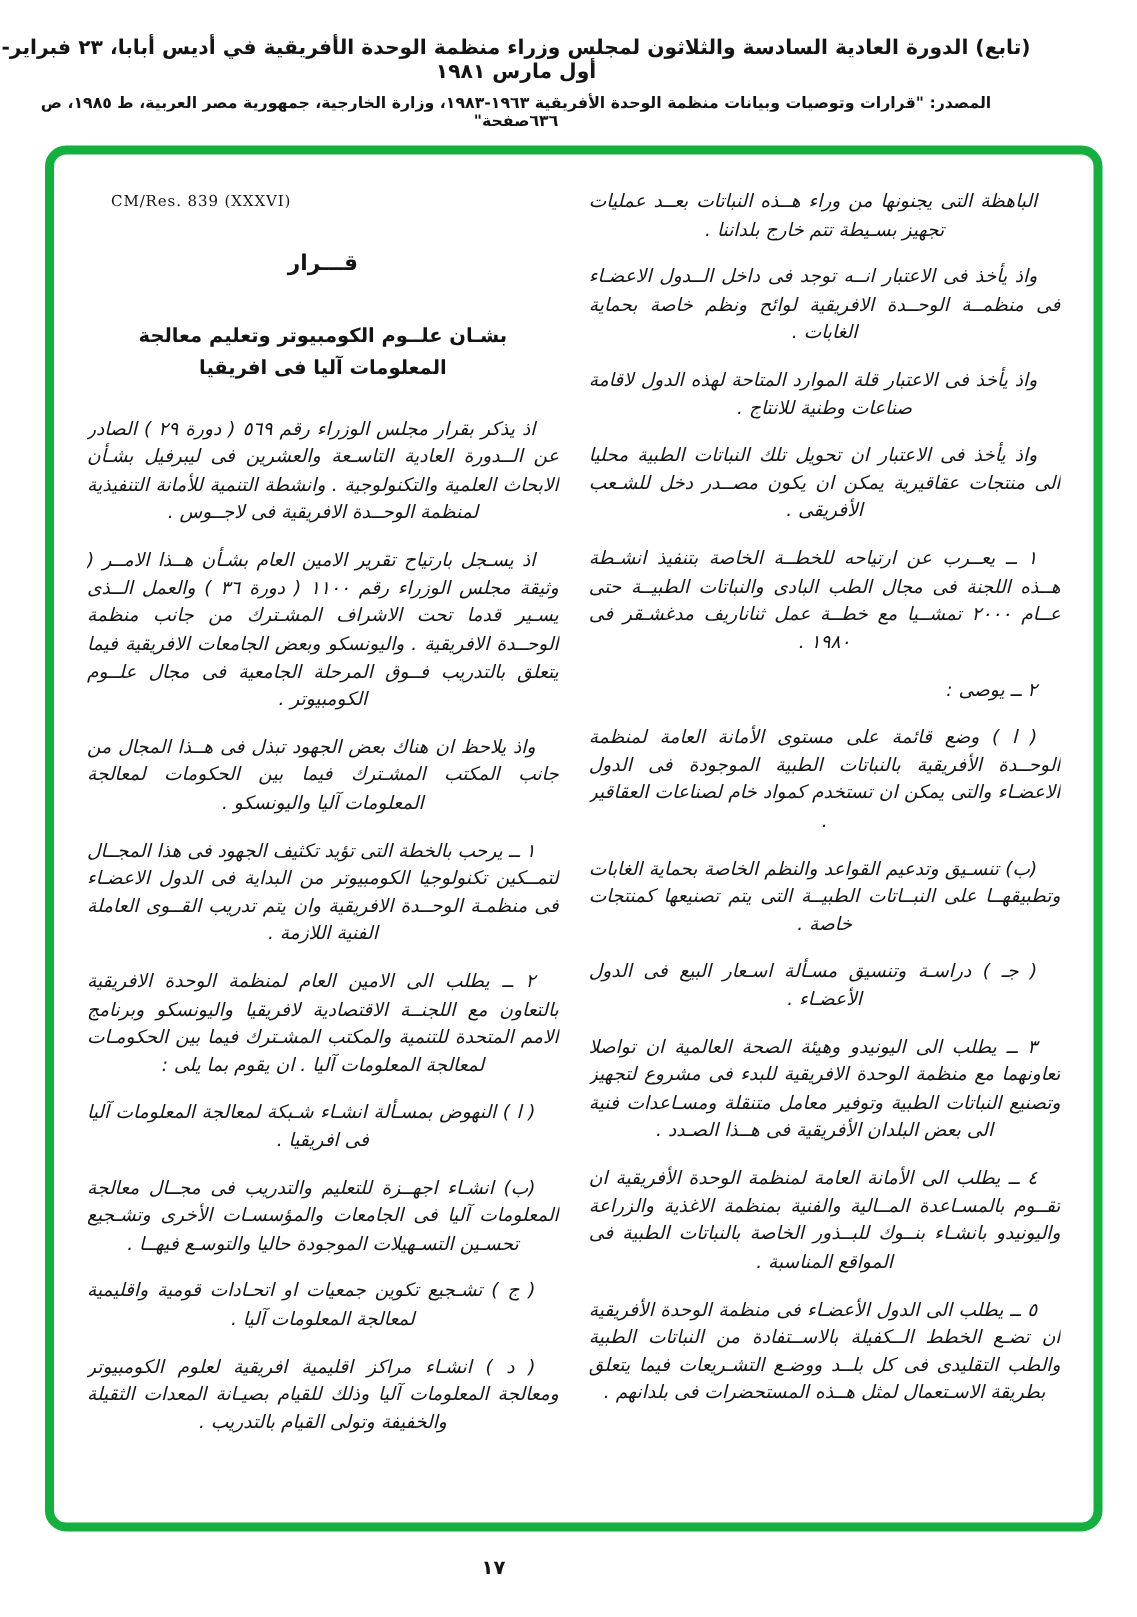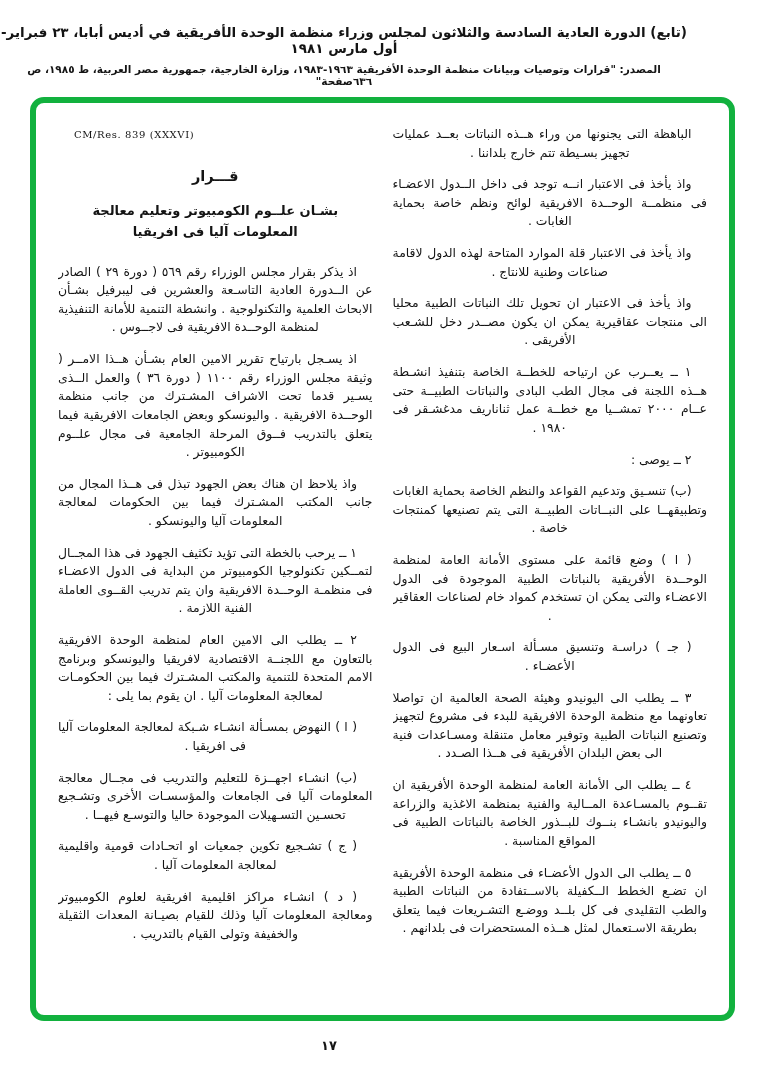--- a/index.html
+++ b/index.html
@@ -35,28 +35,29 @@
     font-size: 12.4px; line-height: 1.5;
     overflow: hidden;
   }
   .ref-line {
     direction: ltr; text-align: left;
     font-family: "DejaVu Serif", serif;
     font-size: 10px; letter-spacing: 0.6px;
     margin: 2px 0 24px 16px; white-space: nowrap;
   }
   .doc-title { text-align: center; font-weight: bold; }
-  .title-main { font-size: 14.5px; margin-bottom: 12px; letter-spacing: 1px; }
+  .title-main { font-size: 14.5px; margin-bottom: 26px; letter-spacing: 1px; }
   .title-sub  { font-size: 13px; line-height: 1.65; }
   .title-block { margin-bottom: 20px; }
 
   p.para {
     text-align: justify; text-align-last: center;
     text-indent: 1.25em;
     margin-bottom: 13px;
+    font-style: italic;
   }
   p.para.align-right { text-align: center; text-align-last: right; }
 
   .page-footer {
     position: absolute; top: 1038px; left: 0; width: 658px;
     text-align: center; font-weight: bold; font-size: 13px;
   }
 </style>
 </head>
 <body>
@@ -69,22 +70,22 @@
 <main class="doc-frame">
   <div class="columns">
 
     <section class="col">
       <p class="para">الباهظة التى يجنونها من وراء هــذه النباتات بعــد عمليات تجهيز بسـيطة تتم خارج بلداننا .</p>
       <p class="para">واذ يأخذ فى الاعتبار انــه توجد فى داخل الــدول الاعضـاء فى منظمــة الوحــدة الافريقية لوائح ونظم خاصة بحماية الغابات .</p>
       <p class="para">واذ يأخذ فى الاعتبار قلة الموارد المتاحة لهذه الدول لاقامة صناعات وطنية للانتاج .</p>
       <p class="para">واذ يأخذ فى الاعتبار ان تحويل تلك النباتات الطبية محليا الى منتجات عقاقيرية يمكن ان يكون مصــدر دخل للشـعب الأفريقى .</p>
       <p class="para">١ ــ يعــرب عن ارتياحه للخطــة الخاصة بتنفيذ انشـطة هــذه اللجنة فى مجال الطب البادى والنباتات الطبيــة حتى عــام ٢٠٠٠ تمشــيا مع خطــة عمل ثناناريف مدغشـقر فى ١٩٨٠ .</p>
       <p class="para align-right">٢ ــ يوصى :</p>
+      <p class="para">( ا ) وضع قائمة على مستوى الأمانة العامة لمنظمة الوحــدة الأفريقية بالنباتات الطبية الموجودة فى الدول الاعضـاء والتى يمكن ان تستخدم كمواد خام لصناعات العقاقير .</p>
       <p class="para">(ب) تنسـيق وتدعيم القواعد والنظم الخاصة بحماية الغابات وتطبيقهــا على النبــاتات الطبيــة التى يتم تصنيعها كمنتجات خاصة .</p>
-      <p class="para">( ا ) وضع قائمة على مستوى الأمانة العامة لمنظمة الوحــدة الأفريقية بالنباتات الطبية الموجودة فى الدول الاعضـاء والتى يمكن ان تستخدم كمواد خام لصناعات العقاقير .</p>
       <p class="para">( جـ ) دراسـة وتنسيق مسـألة اسـعار البيع فى الدول الأعضـاء .</p>
       <p class="para">٣ ــ يطلب الى اليونيدو وهيئة الصحة العالمية ان تواصلا تعاونهما مع منظمة الوحدة الافريقية للبدء فى مشروع لتجهيز وتصنيع النباتات الطبية وتوفير معامل متنقلة ومسـاعدات فنية الى بعض البلدان الأفريقية فى هــذا الصـدد .</p>
       <p class="para">٤ ــ يطلب الى الأمانة العامة لمنظمة الوحدة الأفريقية ان تقــوم بالمسـاعدة المــالية والفنية بمنظمة الاغذية والزراعة واليونيدو بانشـاء بنــوك للبــذور الخاصة بالنباتات الطبية فى المواقع المناسبة .</p>
       <p class="para">٥ ــ يطلب الى الدول الأعضـاء فى منظمة الوحدة الأفريقية ان تضـع الخطط الــكفيلة بالاســتفادة من النباتات الطبية والطب التقليدى فى كل بلــد ووضـع التشـريعات فيما يتعلق بطريقة الاسـتعمال لمثل هــذه المستحضرات فى بلدانهم .</p>
     </section>
 
     <section class="col">
       <div class="ref-line">CM/Res. 839 (XXXVI)</div>
       <div class="doc-title title-block">
         <div class="title-main">قـــرار</div>

